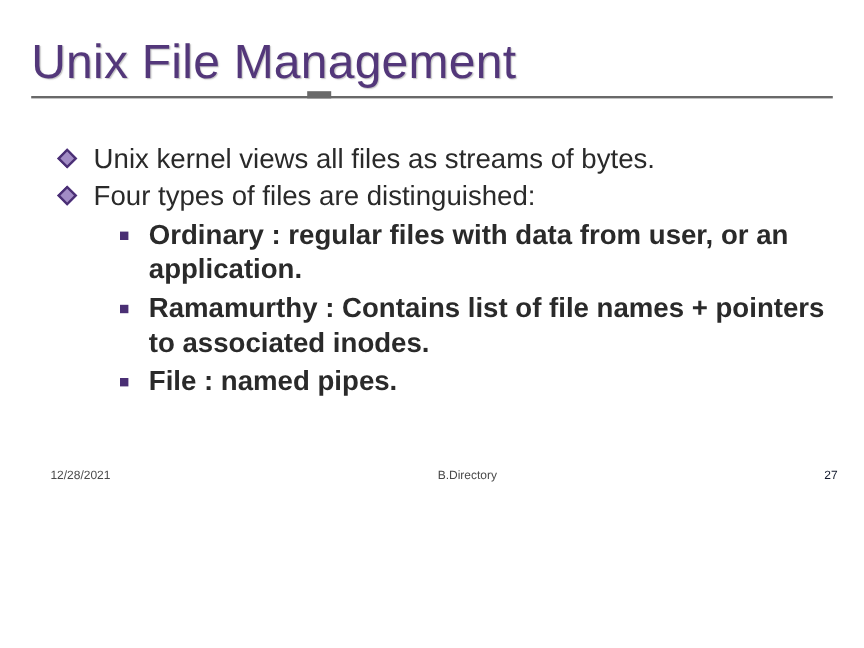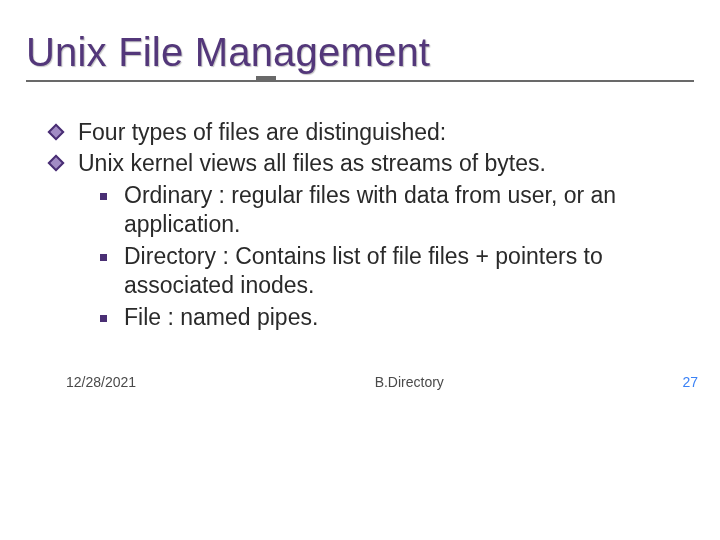--- a/index.html
+++ b/index.html
@@ -58,79 +58,79 @@
     left: -28px;
     top: 8px;
     width: 12px;
     height: 12px;
     transform: rotate(45deg);
     background: #4a2f74;
     box-shadow: inset 0 0 0 2px #4a2f74, inset 0 0 0 6px #a28cc5;
   }
   .l2-list {
     margin: 2px 0 0 22px;
+    font-weight: bold;
   }
   .l2 {
     position: relative;
     margin: 0 0 2px 0;
     padding-left: 24px;
   }
   .l2 .square {
     position: absolute;
     left: 0;
     top: 12px;
     width: 7px;
     height: 7px;
     background: #4a2f74;
   }
   .footer {
     position: absolute;
     left: 0;
     right: 0;
-    bottom: 26px;
+    bottom: 14px;
     display: flex;
     justify-content: space-between;
     align-items: center;
     padding: 0 22px 0 42px;
-    font-size: 14px;
+    font-size: 10px;
     color: #4a4a4a;
-    margin-left: 24px;
   }
   .footer .page {
-    color: #3b82f6;
+    color: #0f172a;
   }
 </style>
 </head>
 <body>
 <div class="slide">
 
   <div class="title-wrap">
     <div class="title">Unix File Management</div>
     <div class="title-underline">
       <div class="nub"></div>
     </div>
   </div>
 
   <div class="body">
     <div class="l1">
       <span class="diamond"></span>
-      <span>Four types of files are distinguished:</span>
+      <span>Unix kernel views all files as streams of bytes.</span>
     </div>
     <div class="l1">
       <span class="diamond"></span>
-      <span>Unix kernel views all files as streams of bytes.</span>
+      <span>Four types of files are distinguished:</span>
     </div>
     <div class="l2-list">
       <div class="l2">
         <span class="square"></span>
         <span>Ordinary : regular files with data from user, or an application.</span>
       </div>
       <div class="l2">
         <span class="square"></span>
-        <span>Directory : Contains list of file files + pointers to associated inodes.</span>
+        <span>Ramamurthy : Contains list of file names + pointers to associated inodes.</span>
       </div>
       <div class="l2">
         <span class="square"></span>
         <span>File : named pipes.</span>
       </div>
     </div>
   </div>
 
   <div class="footer">
     <span>12/28/2021</span>

